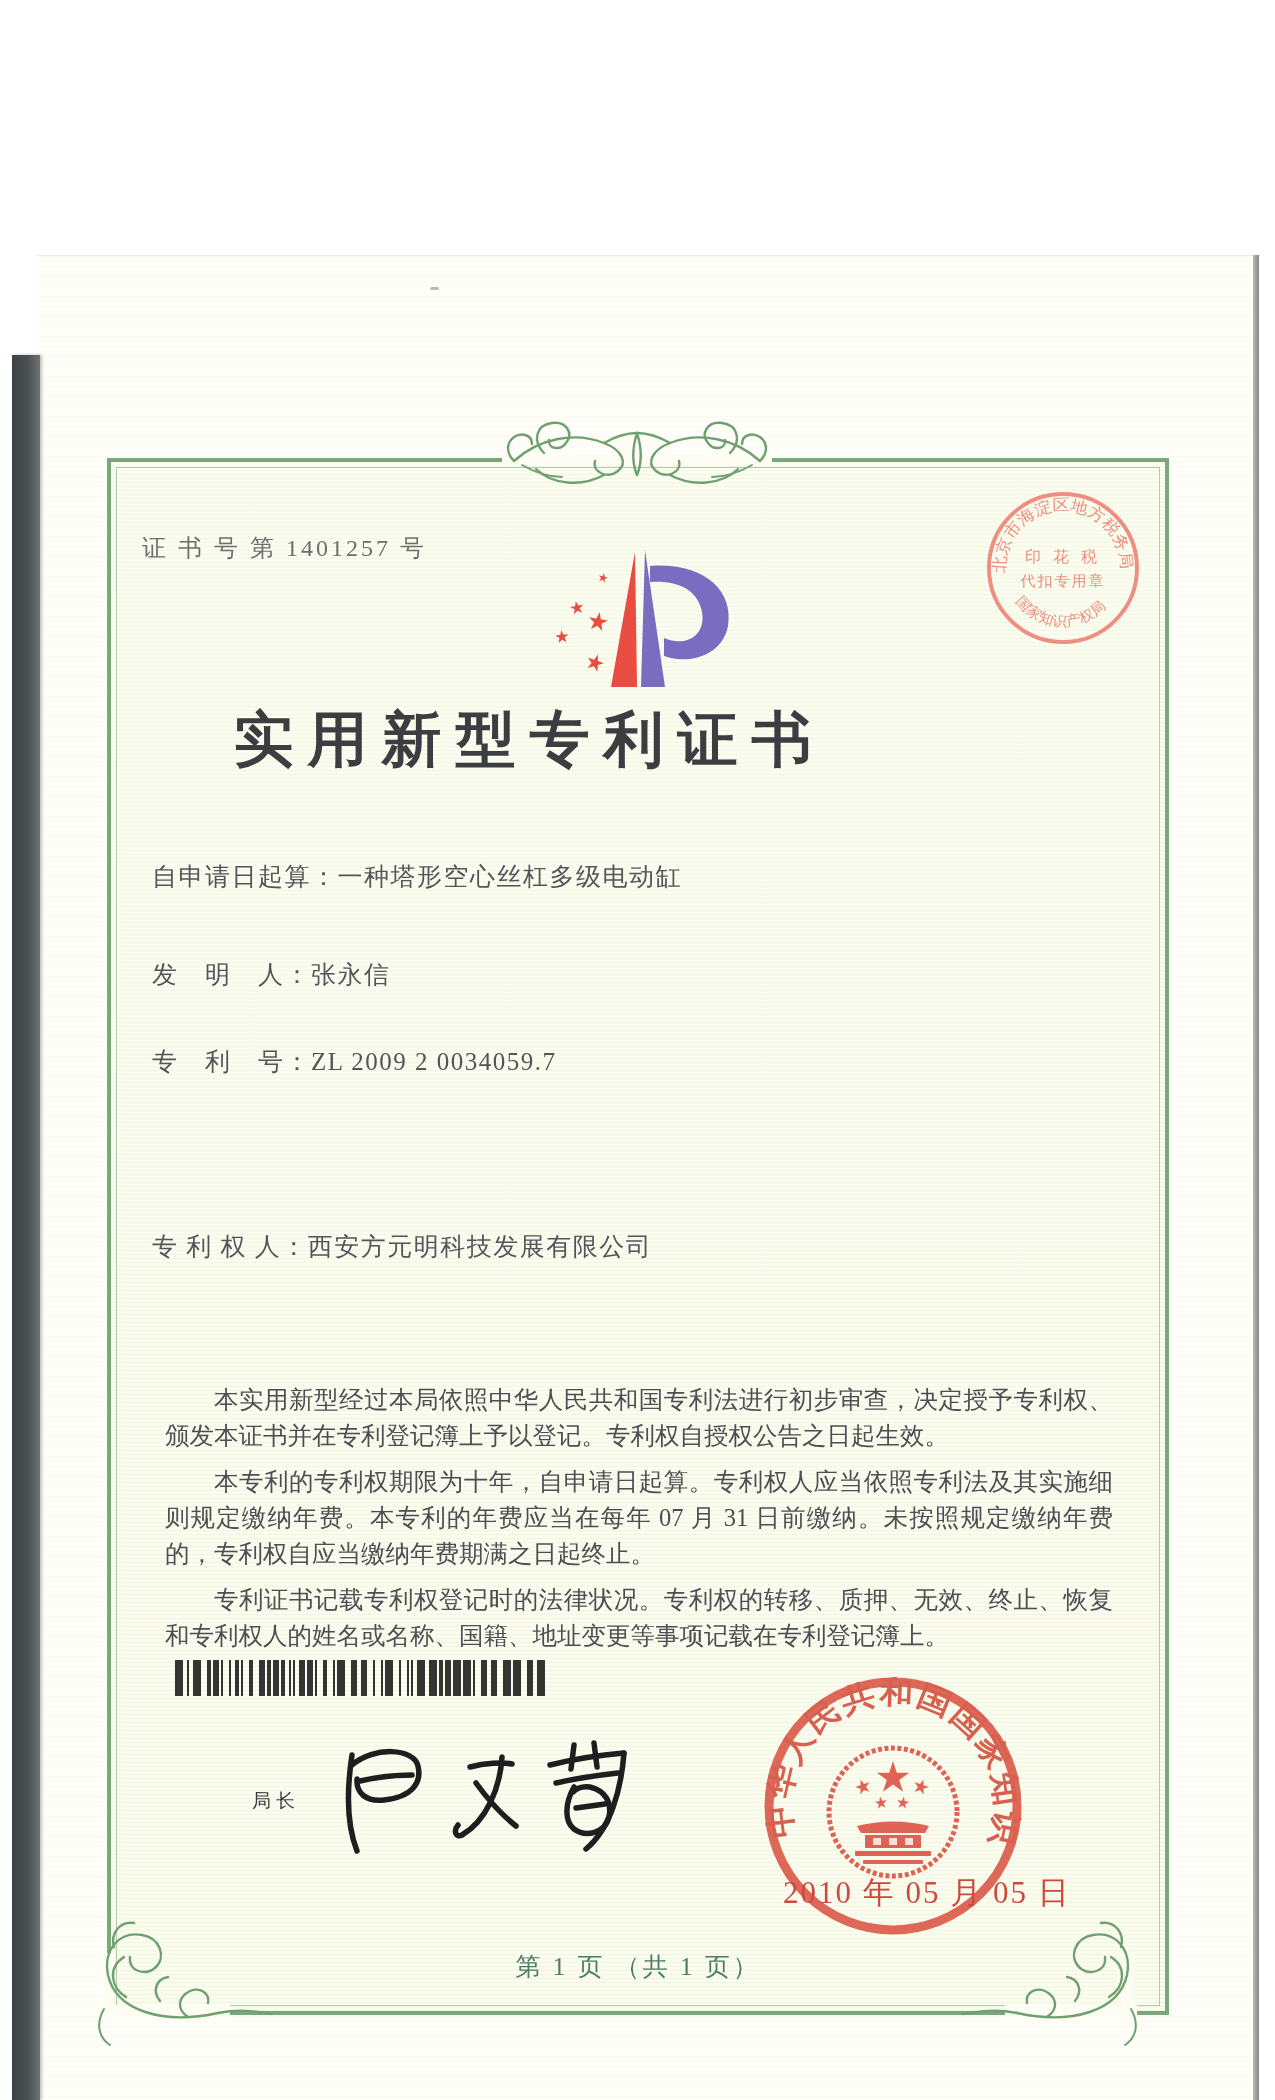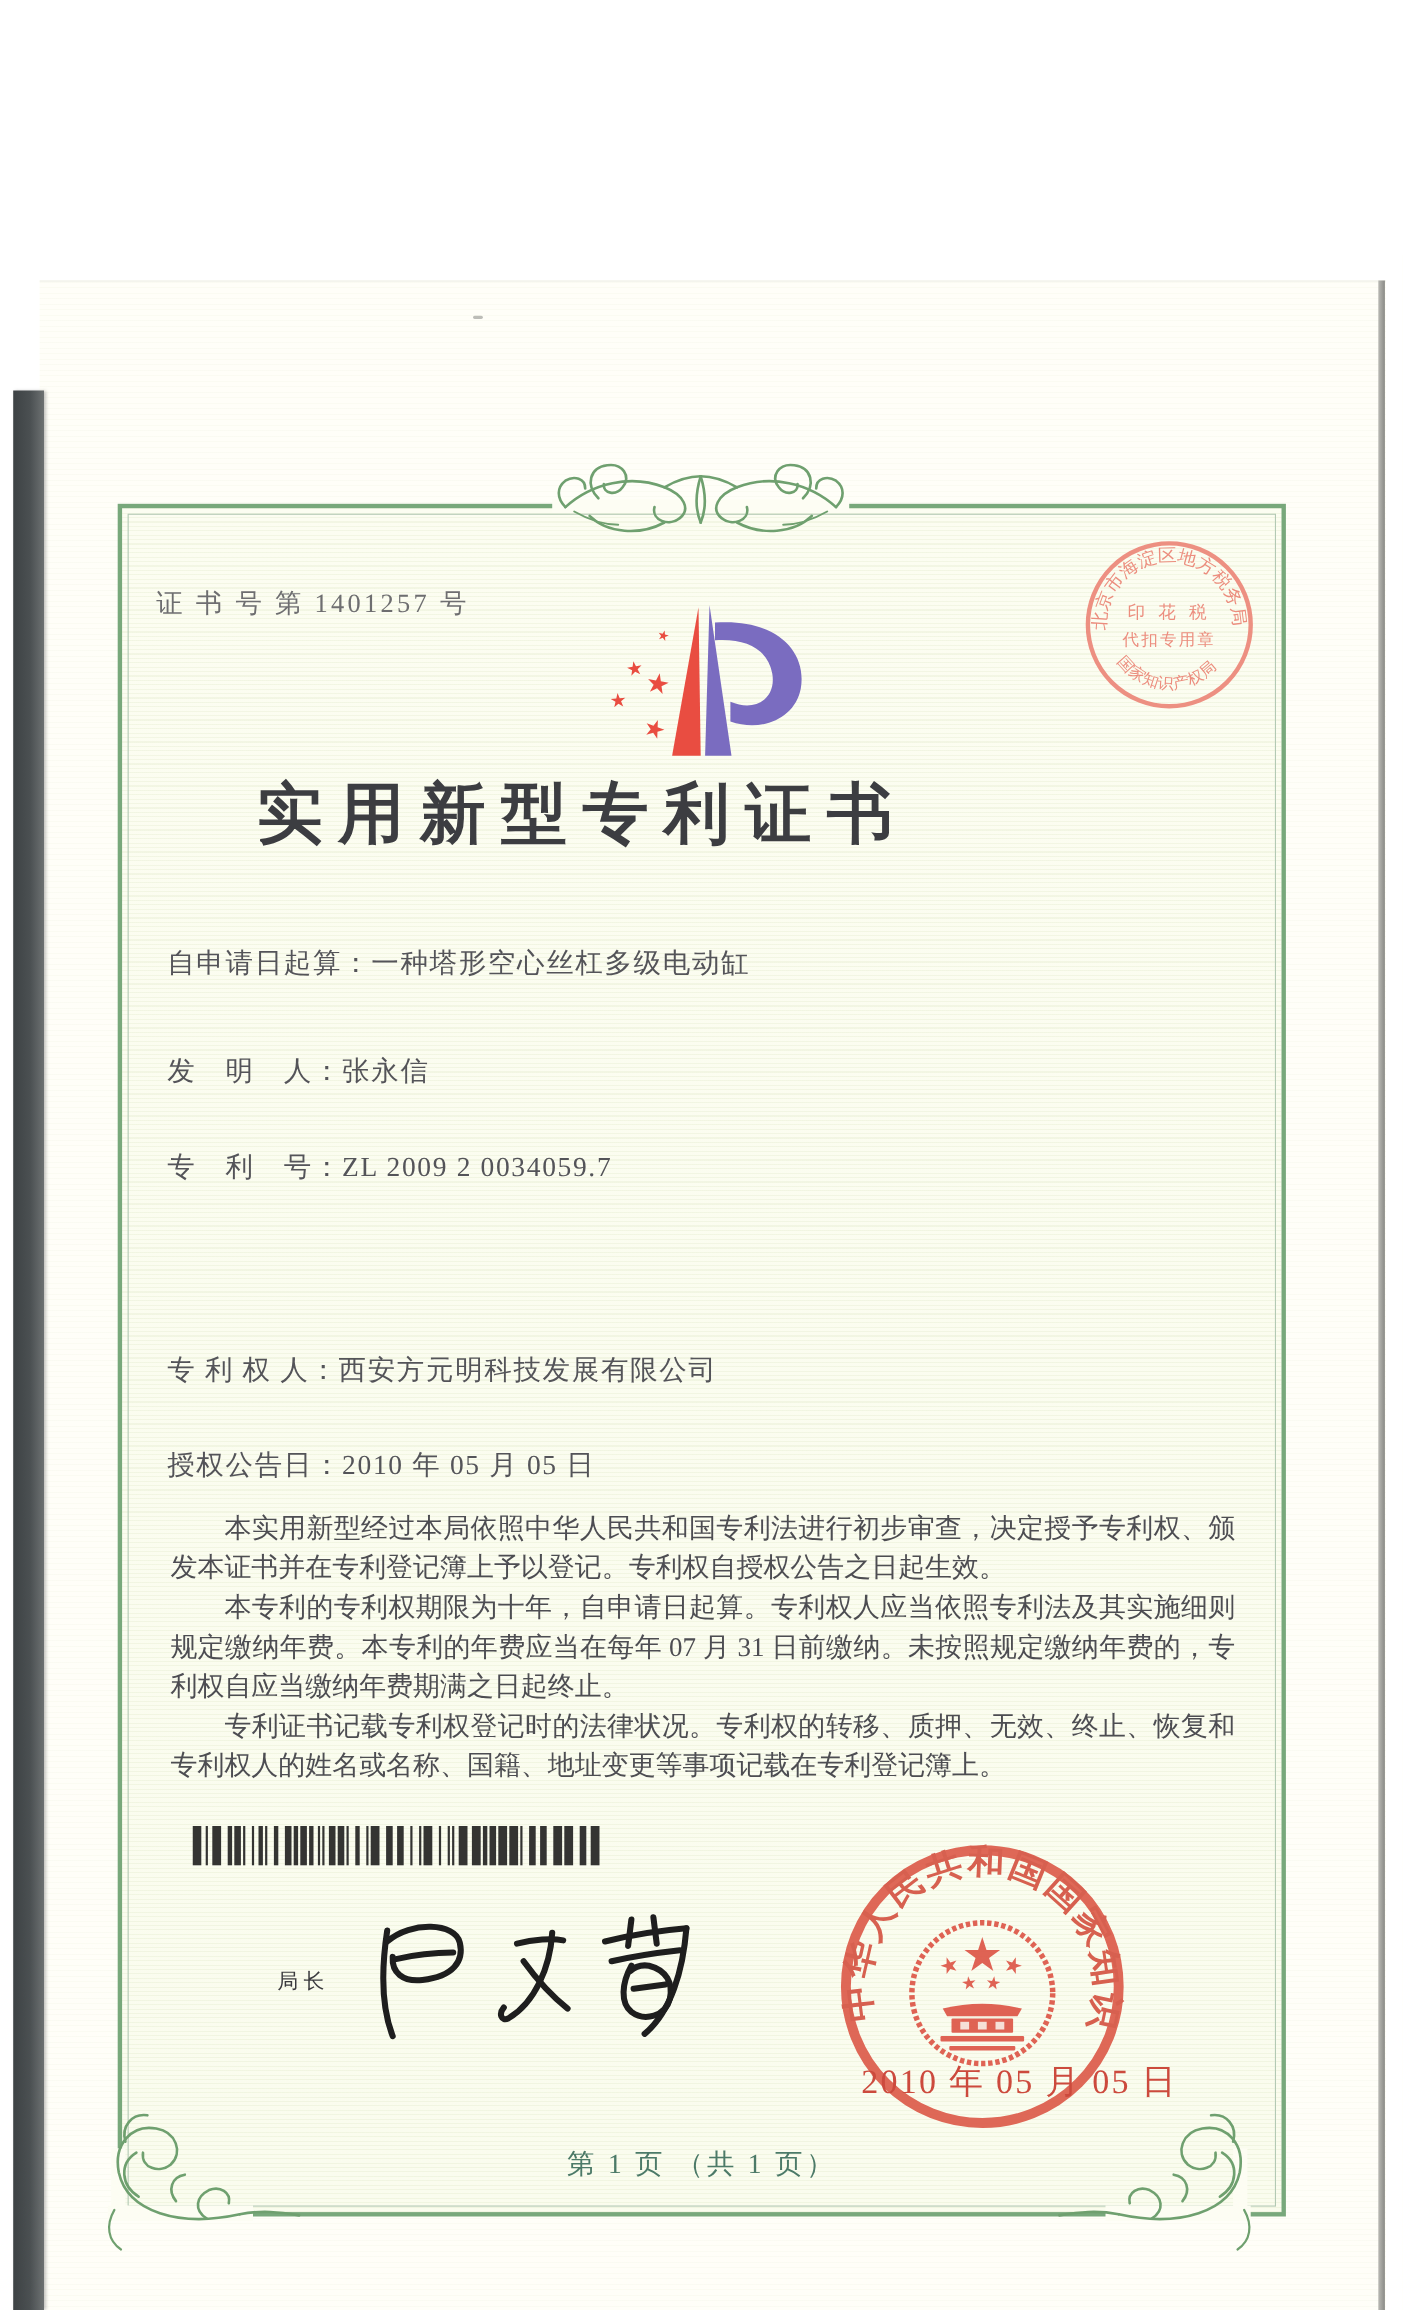--- a/index.html
+++ b/index.html
@@ -48,21 +48,21 @@
     font-size:60px;font-weight:600;letter-spacing:14px;color:#3c3d41;
   }
 
   .field{position:absolute;left:152px;font-size:25px;line-height:32px;color:#545459;letter-spacing:1.5px;white-space:pre;}
   .f0{top:861px}.f1{top:959px}.f2{top:1046px}.f3{top:1140px}.f4{top:1231px}.f5{top:1317px}
 
   .body-paragraphs{
     position:absolute;left:155px;top:1372px;width:968px;
     font-size:24.5px;line-height:36px;color:#4d4d52;text-align:justify;
   }
-  .body-paragraphs p{margin:0;text-indent:2em;}
+  .body-paragraphs p{margin:10px;text-indent:2em;}
 
   .barcode{position:absolute;left:175px;top:1660px;width:372px;height:36px;font-size:0;white-space:nowrap;overflow:hidden;}
   .barcode span{display:inline-block;height:36px;background:#343432;vertical-align:top;}
 
   .director-label{position:absolute;left:252px;top:1788px;font-size:19px;letter-spacing:5px;color:#3a3a3e;}
   .signature{position:absolute;left:322px;top:1733px;width:320px;height:138px;}
 
   .seal{position:absolute;left:759px;top:1672px;width:268px;height:268px;opacity:.9;}
   .seal-date{
     position:absolute;left:783px;top:1872px;font-size:31px;letter-spacing:2px;
@@ -158,21 +158,20 @@
     <use href="#star" fill="#e94d41" transform="translate(24,99) rotate(-5) scale(7)"></use>
     <use href="#star" fill="#e94d41" transform="translate(57,125) rotate(20) scale(9)"></use>
   </svg>
 
   <div class="cert-title">实用新型专利证书</div>
 
   <div class="field f0"><span>自申请日起算：</span><span>一种塔形空心丝杠多级电动缸</span></div>
   <div class="field f1"><span>发　明　人：</span><span>张永信</span></div>
   <div class="field f2"><span>专　利　号：</span><span>ZL 2009 2 0034059.7</span></div>
   <div class="field f4"><span>专 利 权 人：</span><span>西安方元明科技发展有限公司</span></div>
-  <div class="field f5"><span>授权公告日：</span><span>2010 年 05 月 05 日</span></div>
 
   <div class="body-paragraphs">
     <p>本实用新型经过本局依照中华人民共和国专利法进行初步审查，决定授予专利权、颁发本证书并在专利登记簿上予以登记。专利权自授权公告之日起生效。</p>
     <p>本专利的专利权期限为十年，自申请日起算。专利权人应当依照专利法及其实施细则规定缴纳年费。本专利的年费应当在每年 07 月 31 日前缴纳。未按照规定缴纳年费的，专利权自应当缴纳年费期满之日起终止。</p>
     <p>专利证书记载专利权登记时的法律状况。专利权的转移、质押、无效、终止、恢复和专利权人的姓名或名称、国籍、地址变更等事项记载在专利登记簿上。</p>
   </div>
 
   <div class="barcode"><span style="width:8px;margin-right:4px"></span><span style="width:2px;margin-right:4px"></span><span style="width:8px;margin-right:6px"></span><span style="width:4px;margin-right:2px"></span><span style="width:6px;margin-right:2px"></span><span style="width:2px;margin-right:6px"></span><span style="width:2px;margin-right:4px"></span><span style="width:4px;margin-right:2px"></span><span style="width:2px;margin-right:6px"></span><span style="width:4px;margin-right:6px"></span><span style="width:6px;margin-right:2px"></span><span style="width:4px;margin-right:2px"></span><span style="width:6px;margin-right:2px"></span><span style="width:4px;margin-right:4px"></span><span style="width:2px;margin-right:2px"></span><span style="width:2px;margin-right:4px"></span><span style="width:6px;margin-right:2px"></span><span style="width:6px;margin-right:2px"></span><span style="width:2px;margin-right:6px"></span><span style="width:4px;margin-right:6px"></span><span style="width:2px;margin-right:2px"></span><span style="width:8px;margin-right:6px"></span><span style="width:6px;margin-right:4px"></span><span style="width:6px;margin-right:6px"></span><span style="width:2px;margin-right:6px"></span><span style="width:2px;margin-right:2px"></span><span style="width:8px;margin-right:6px"></span><span style="width:2px;margin-right:6px"></span><span style="width:2px;margin-right:2px"></span><span style="width:2px;margin-right:4px"></span><span style="width:8px;margin-right:4px"></span><span style="width:8px;margin-right:2px"></span><span style="width:4px;margin-right:2px"></span><span style="width:6px;margin-right:2px"></span><span style="width:8px;margin-right:2px"></span><span style="width:8px;margin-right:2px"></span><span style="width:2px;margin-right:6px"></span><span style="width:6px;margin-right:4px"></span><span style="width:6px;margin-right:6px"></span><span style="width:8px;margin-right:2px"></span><span style="width:8px;margin-right:6px"></span><span style="width:6px;margin-right:4px"></span><span style="width:8px;margin-right:4px"></span></div>
 
   <div class="director-label">局长</div>

